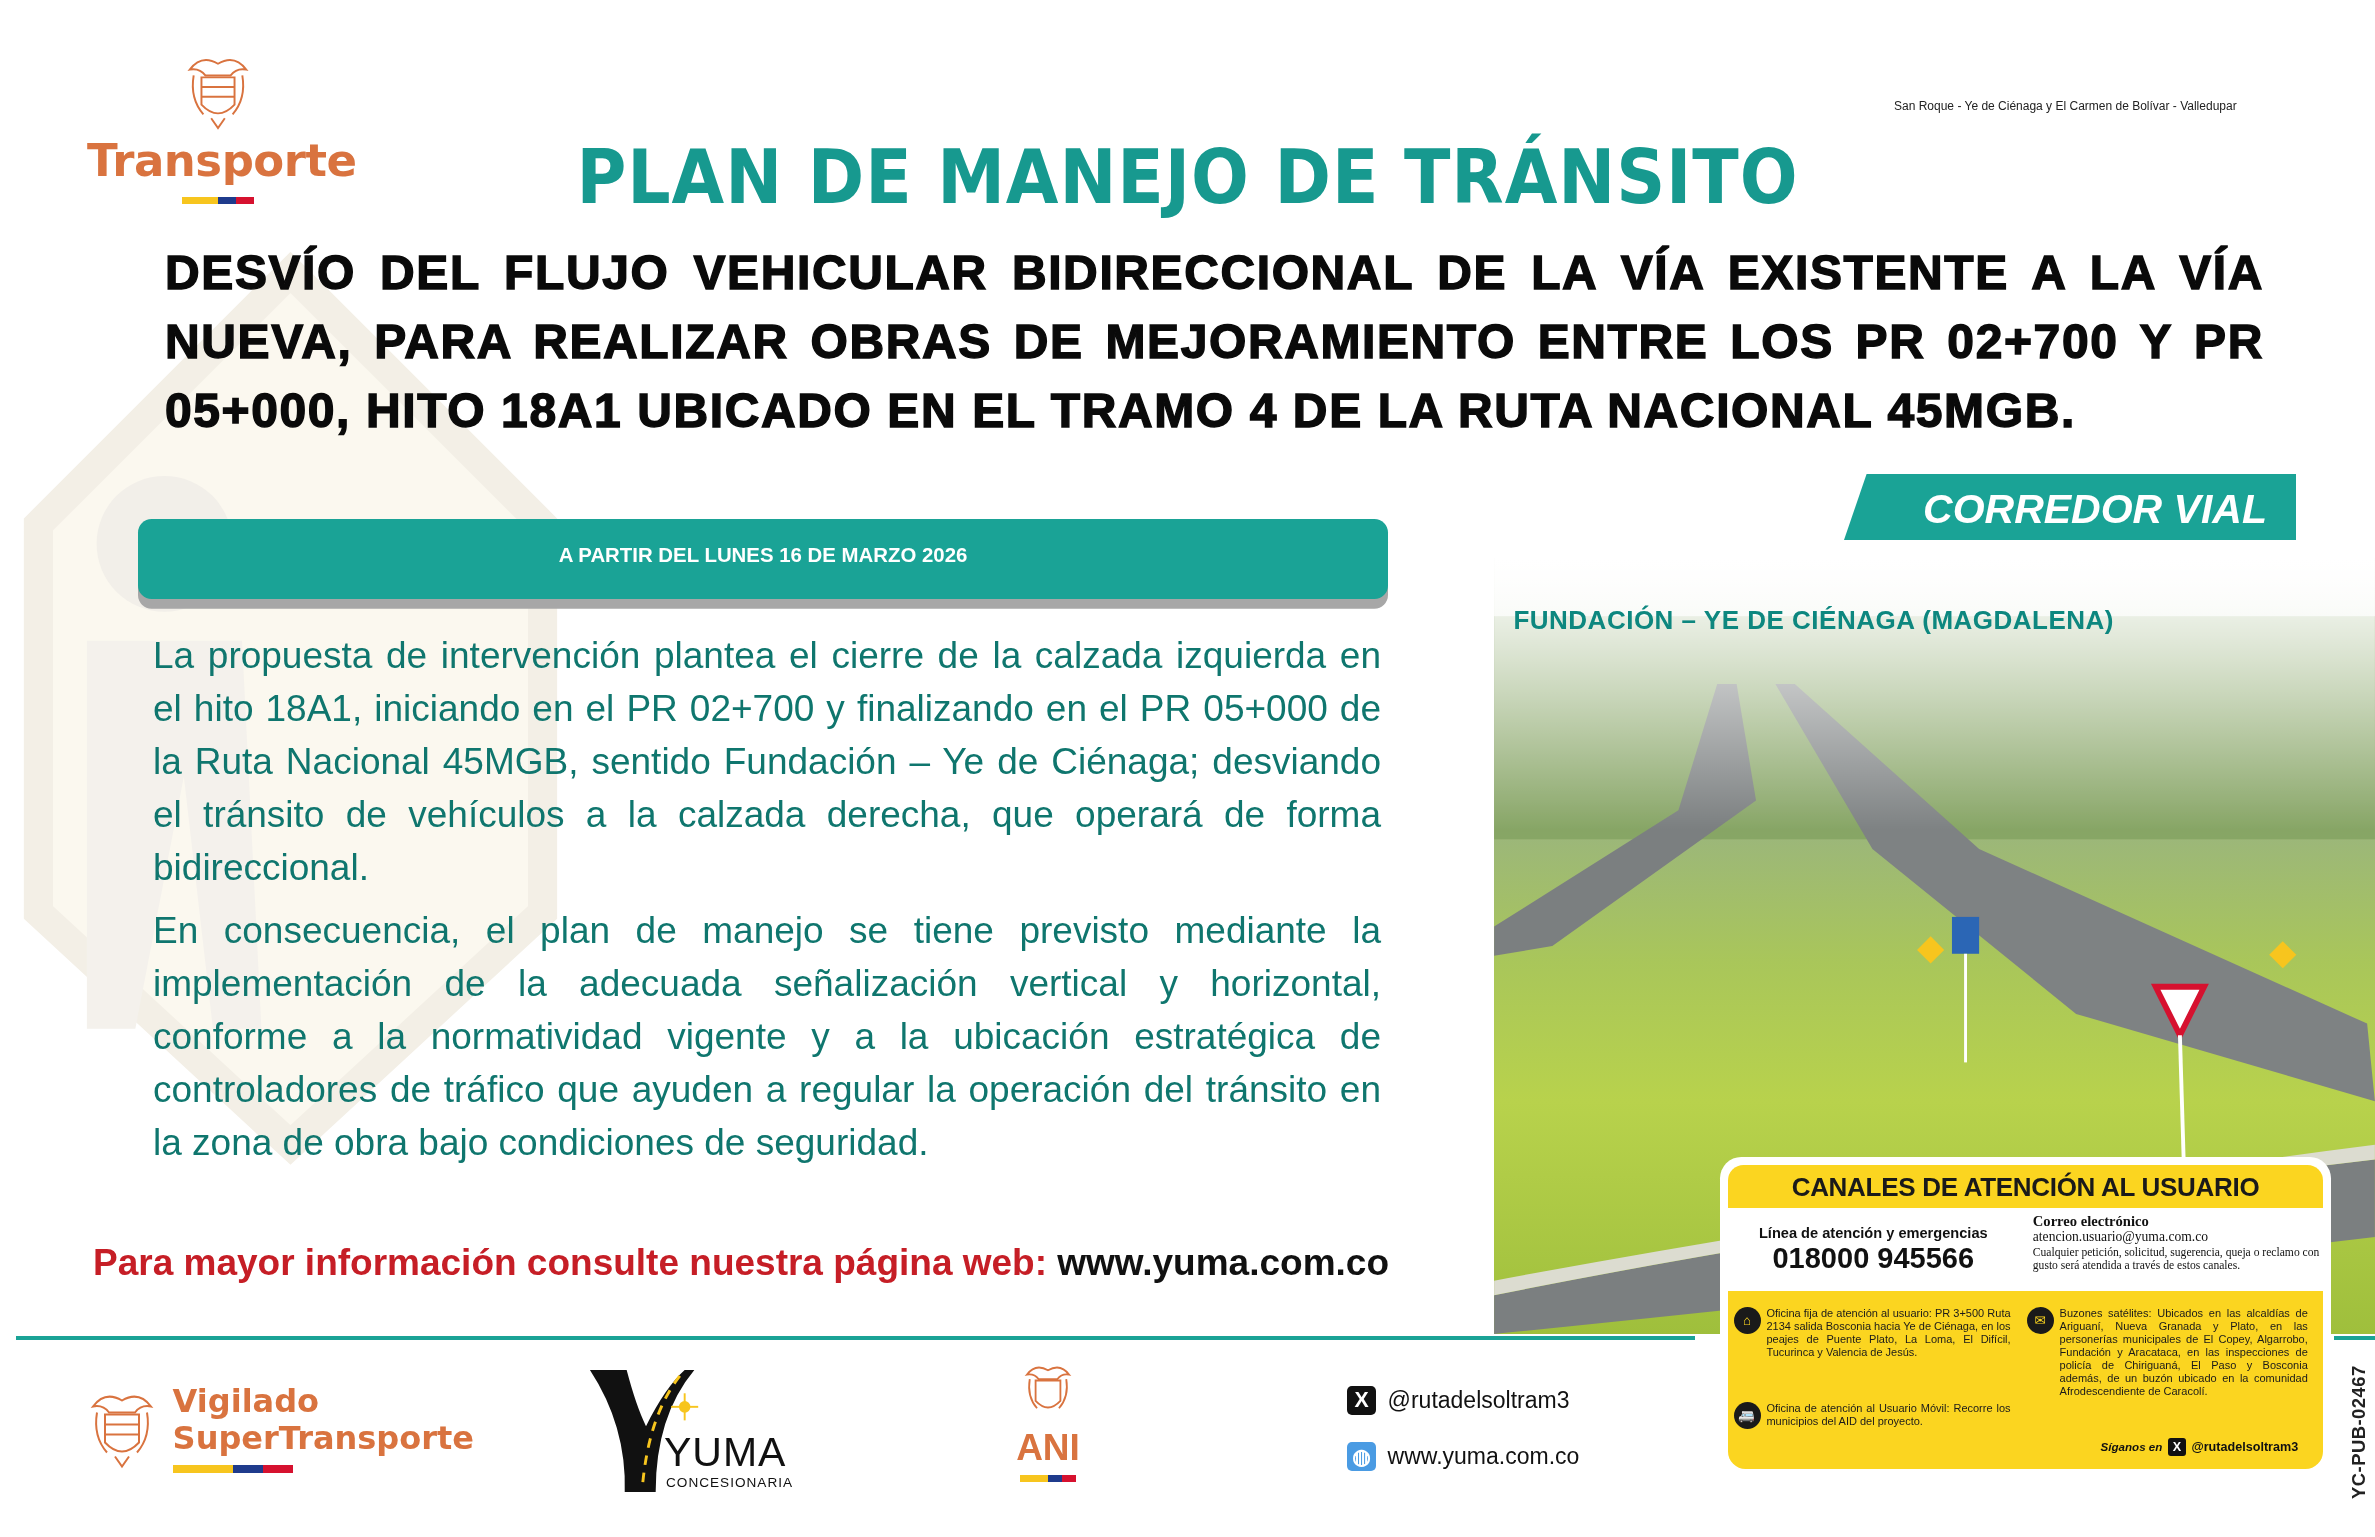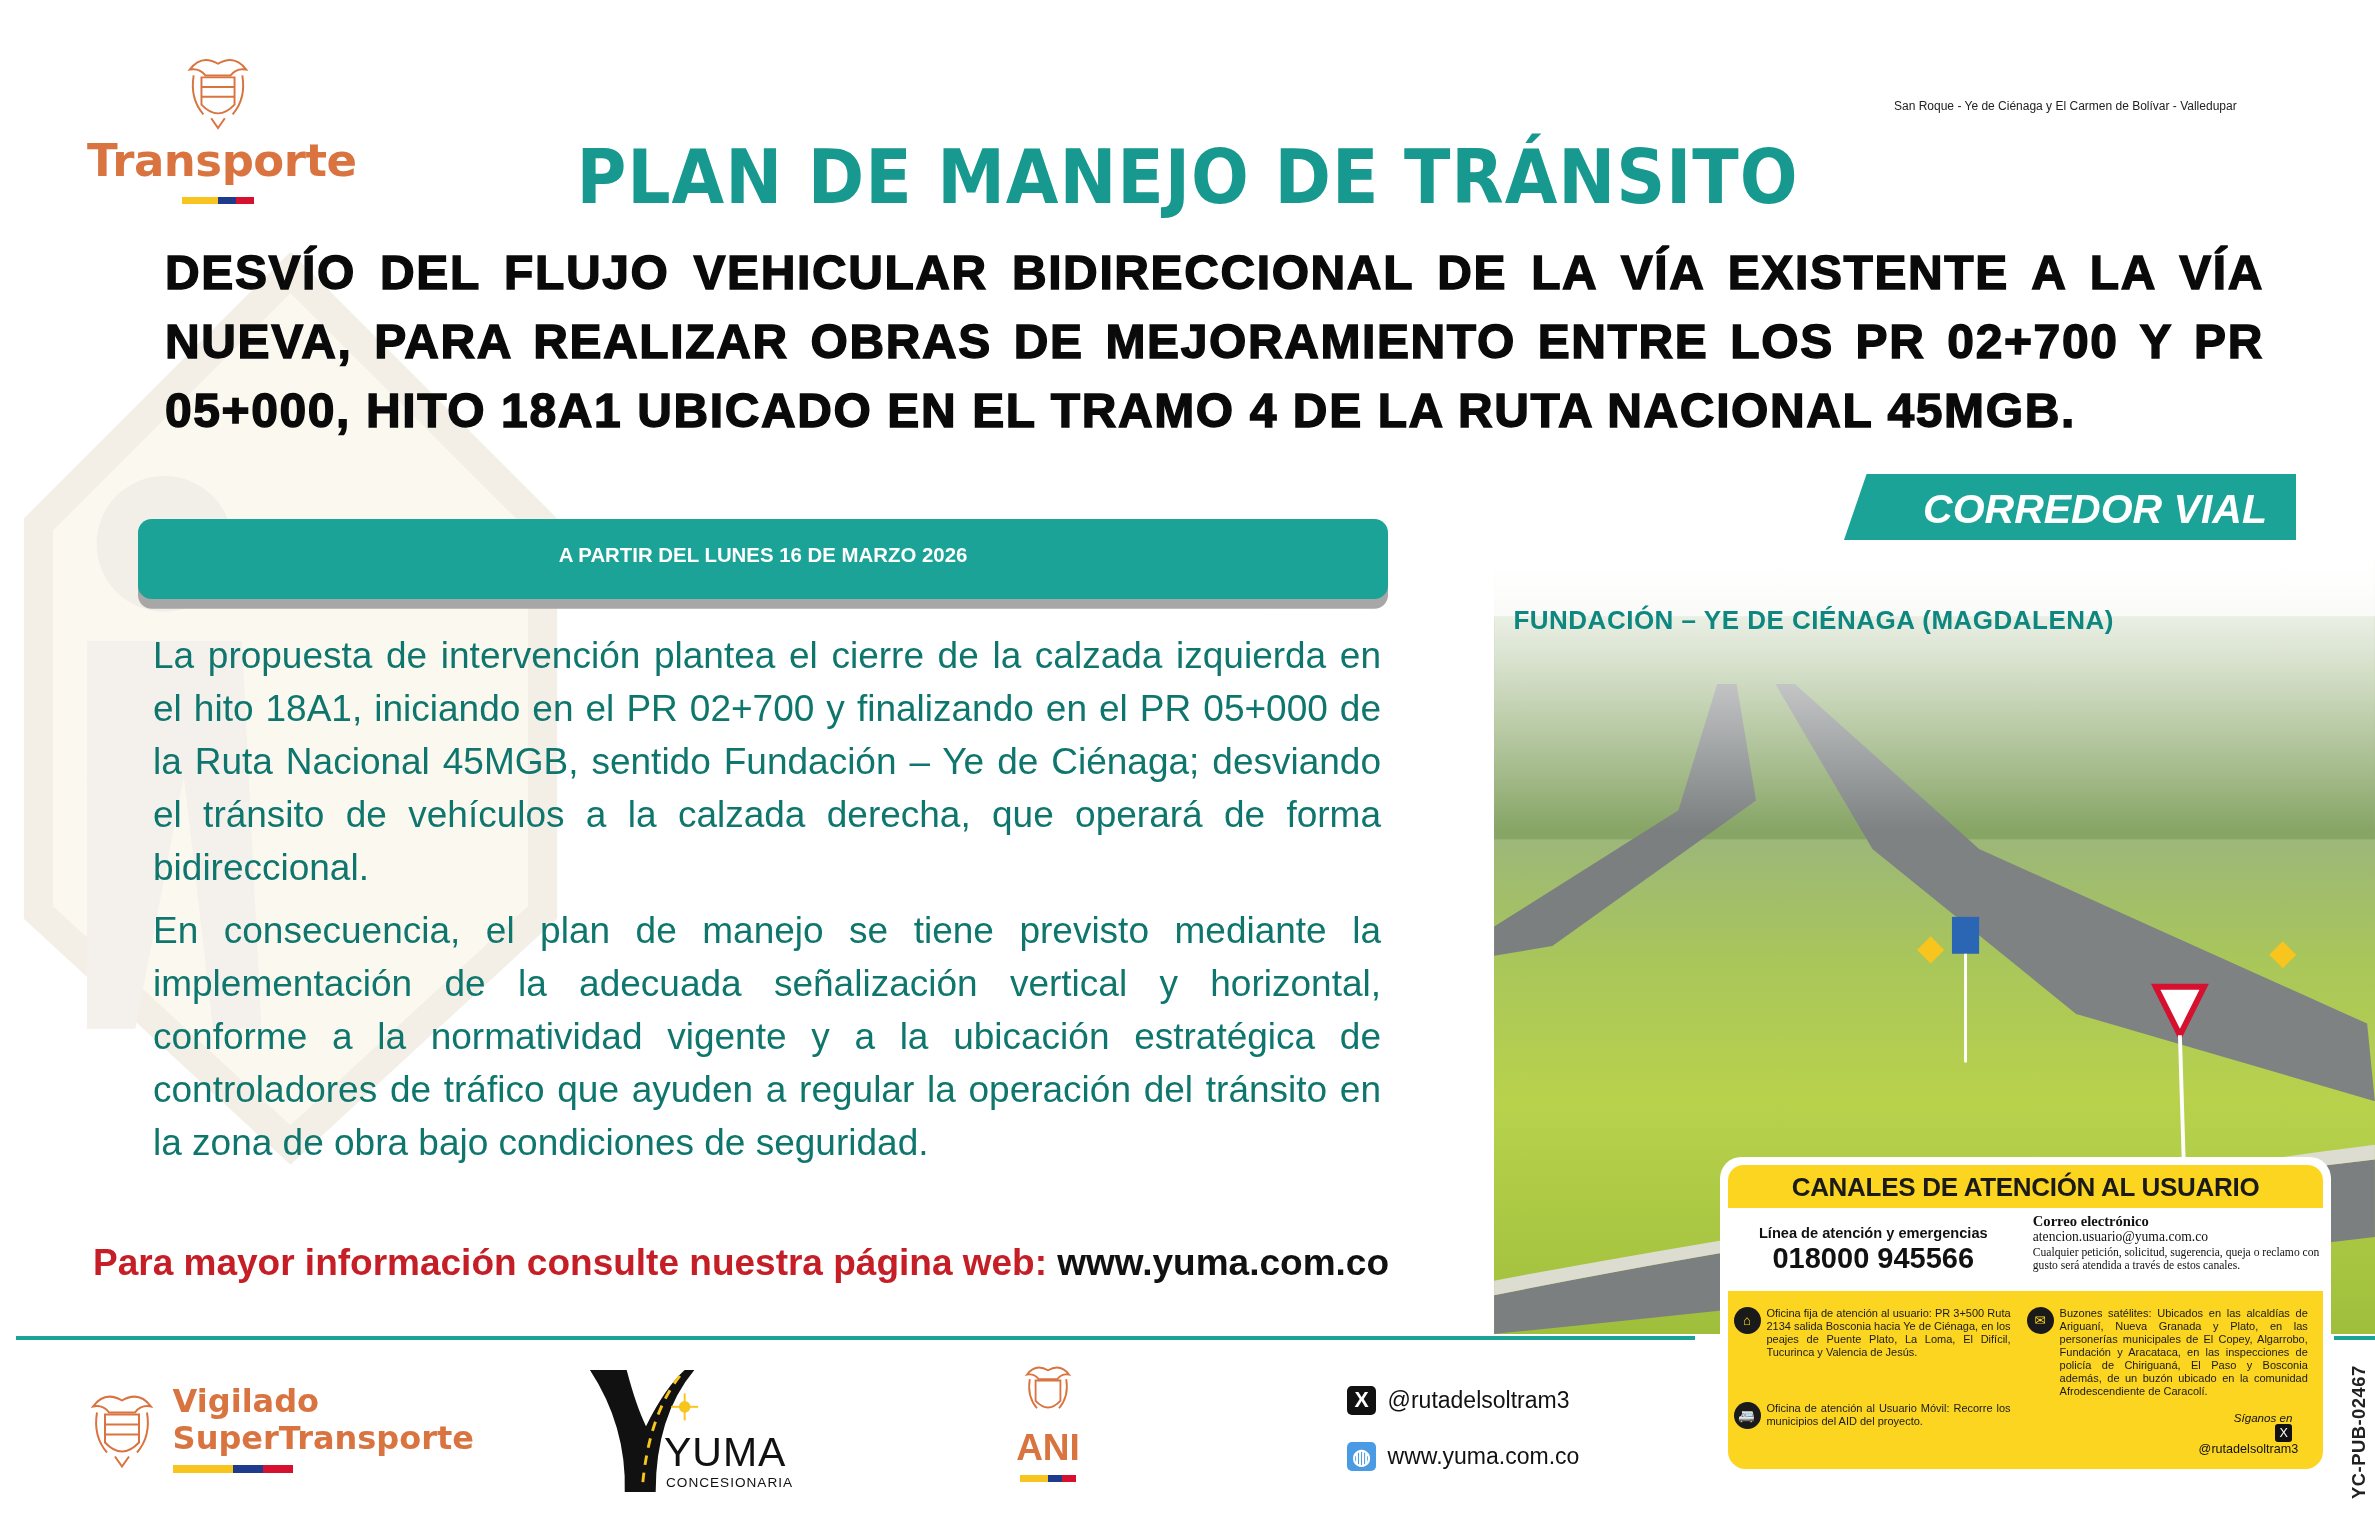--- a/index.html
+++ b/index.html
@@ -74,21 +74,21 @@
   .canales .line-col .n { font-weight: bold; font-size: 29px; margin-top: 1.9px; }
   .canales .mail-col { position: absolute; left: 305px; width: 305px; top: 5.8px; text-align: left; font-size: 11.6px; line-height: 13.6px; font-family: Liberation Serif, serif; }
   .canales .mail-col .t { font-weight: bold; font-size: 14.6px; line-height: 16.5px; }
   .canales .mail-col .m { font-size: 13.6px; line-height: 16.5px; }
   .canales .low { position: absolute; left: 7.8px; right: 7.8px; top: 134px; bottom: 7.8px; background: #fbd520; border-radius: 0 0 17.5px 17.5px; }
   .canales .info { position: absolute; display: flex; font-size: 11px; line-height: 13px; color: #1a1a1a; text-align: justify; }
   .canales .info .ic { flex: 0 0 27px; width: 27px; height: 27px; border-radius: 50%; background: #1a1a1a; margin-right: 5.8px; display: flex; align-items: center; justify-content: center; color: #fbd520; font-size: 13.6px; }
   .canales .i1 { left: 5.8px; top: 15.5px; width: 277px; }
   .canales .i2 { left: 5.8px; top: 111px; width: 277px; }
   .canales .i3 { left: 299px; top: 15.5px; width: 281px; }
-  .canales .follow { position: absolute; right: 25px; bottom: 13.6px; display: flex; align-items: flex-end; font-size: 12.6px; font-weight: normal; flex-direction: column; }
+  .canales .follow { position: absolute; right: 25px; bottom: 13.6px; display: flex; align-items: center; font-size: 12.6px; font-weight: bold; }
   .canales .follow i { font-size: 11.6px; margin-right: 5.8px; }
   .canales .follow .xb { width: 17.5px; height: 17.5px; background: #111; color: #fff; border-radius: 2.9px; font-size: 12.6px; display: inline-flex; align-items: center; justify-content: center; margin-right: 5.8px; }
 
   .code { position: absolute; left: 2348px; top: 1499px; transform: rotate(-90deg); transform-origin: left top; font-weight: bold; font-size: 18.4px; color: #222; white-space: nowrap; letter-spacing: 0.5px; }
 </style>
 </head>
 <body>
 
 <svg class="watermark" viewBox="0 0 560 960">
   <polygon points="280,40 540,300 540,700 280,940 20,700 20,300" fill="#fbf8ef" stroke="#f3efe6" stroke-width="30"></polygon>

